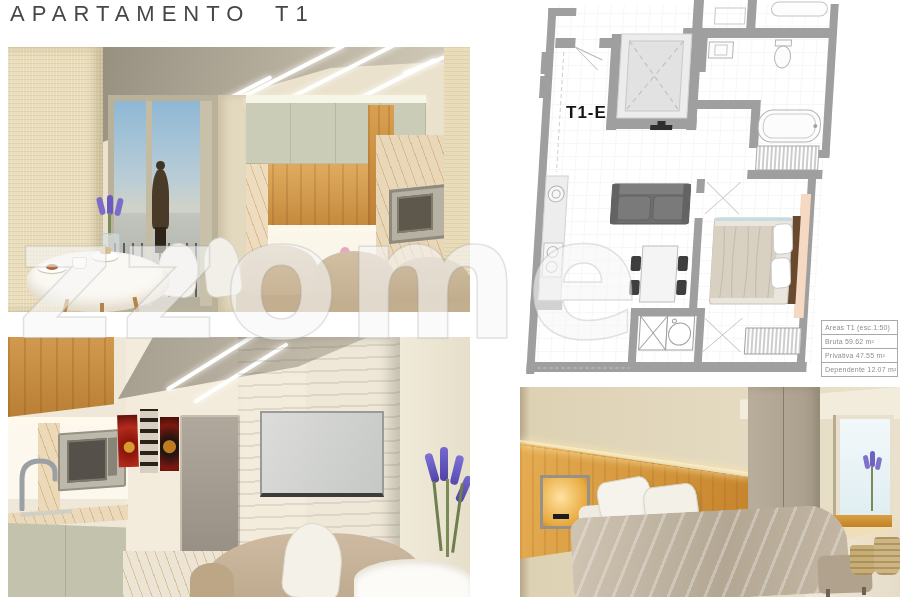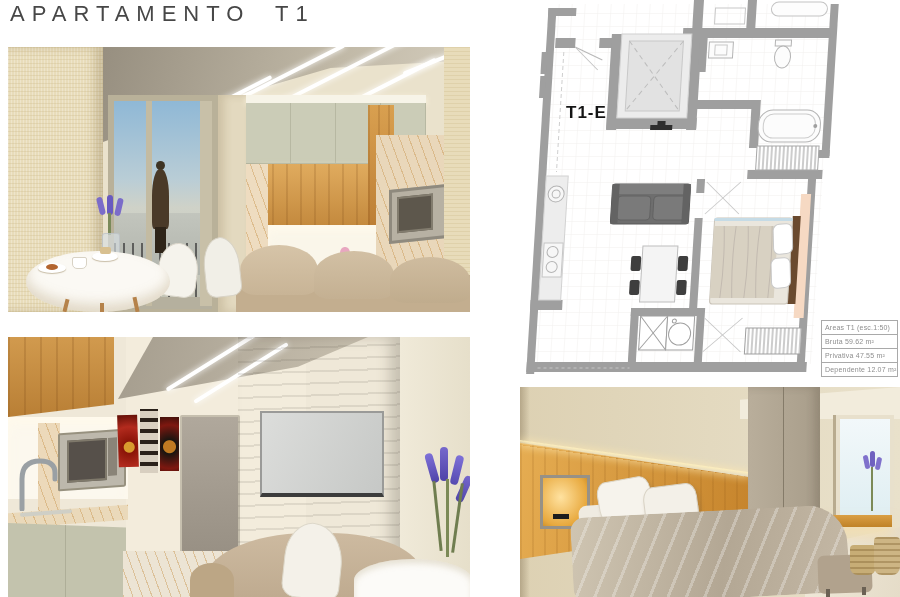--- a/index.html
+++ b/index.html
@@ -314,14 +314,15 @@
     <div class="abs" style="left:124px;top:98px;width:52px;height:40px;background:#f3f0e8;border:1px solid #d8d2c4;border-radius:10px/14px;transform:rotate(-7deg);box-shadow:2px 3px 4px rgba(120,100,70,.3);"></div>
     <div class="abs" style="left:52px;top:124px;width:276px;height:88px;background:linear-gradient(100deg,#cfc5b2,#b3a794 55%,#c4b8a5);background-image:repeating-linear-gradient(115deg,rgba(255,255,255,.28) 0 3px,rgba(0,0,0,0) 3px 17px),linear-gradient(100deg,#cfc5b2,#b3a794 55%,#c4b8a5);border-radius:14px 40px 24px 18px;transform:rotate(-3deg);"></div>
     <div class="abs" style="left:298px;top:168px;width:54px;height:38px;background:#b1a28d;border-radius:6px;transform:rotate(-2deg);"></div>
     <div class="abs" style="left:306px;top:202px;width:4px;height:8px;background:#6b6154;"></div>
     <div class="abs" style="left:342px;top:200px;width:4px;height:8px;background:#6b6154;"></div>
 
     <div class="abs" style="left:330px;top:158px;width:26px;height:30px;background:#c7ad76;background-image:repeating-linear-gradient(0deg,rgba(120,90,40,.35) 0 2px,rgba(0,0,0,0) 2px 6px);border-radius:4px 4px 8px 8px;"></div>
     <div class="abs" style="left:354px;top:150px;width:26px;height:38px;background:#cdb584;background-image:repeating-linear-gradient(0deg,rgba(120,90,40,.35) 0 2px,rgba(0,0,0,0) 2px 6px);border-radius:4px 4px 8px 8px;"></div>
   </div>
 
+  <div class="watermark"><span>z</span><span>zome</span></div>
 
 </div>
 
 </body></html>

